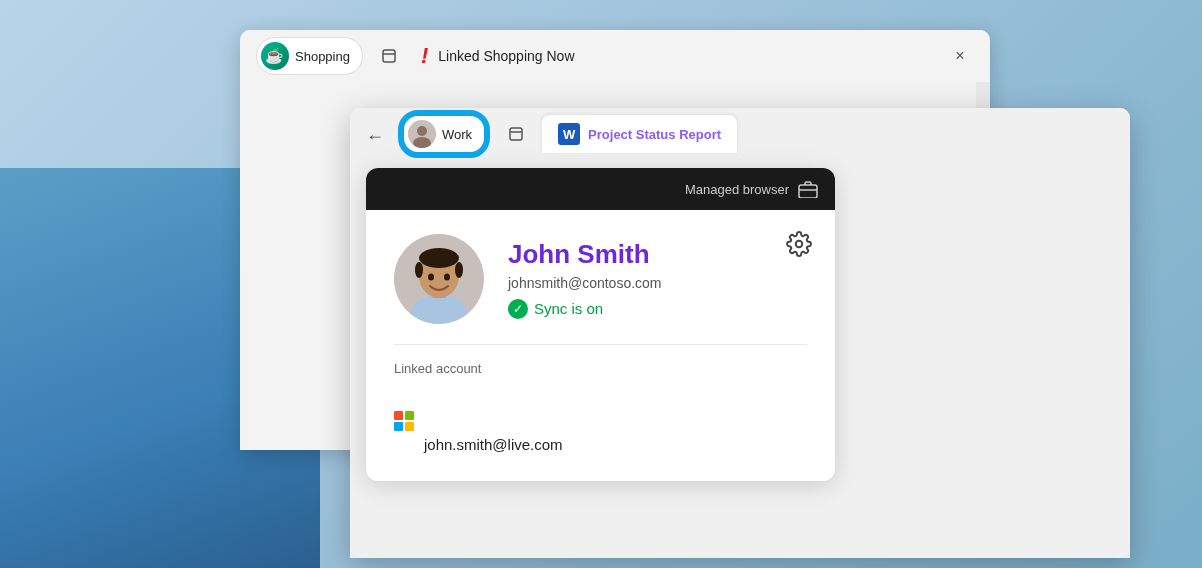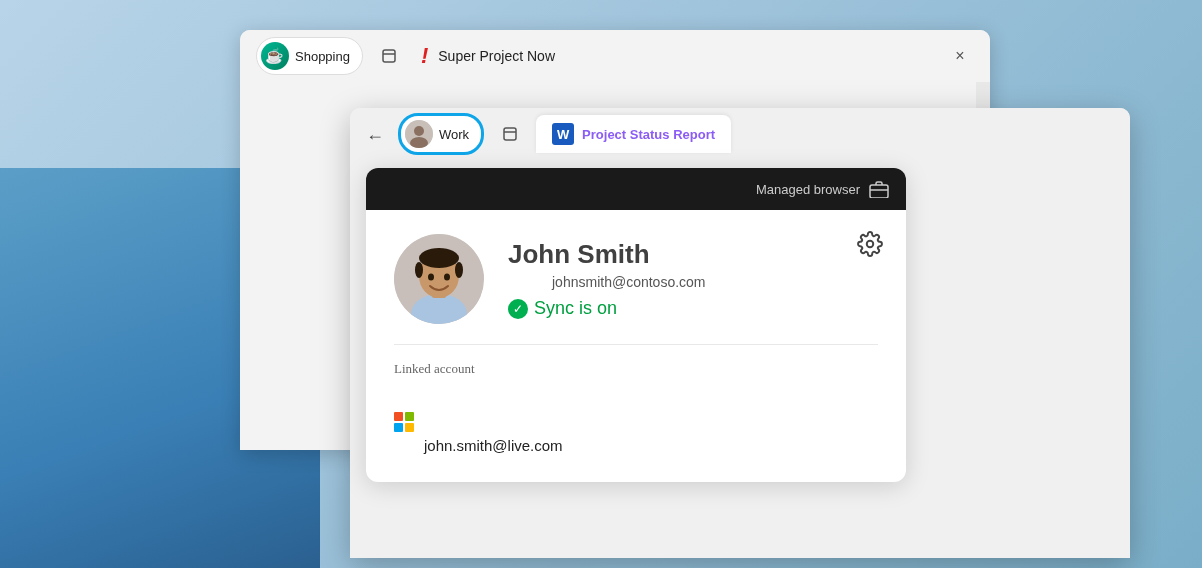--- a/index.html
+++ b/index.html
@@ -147,21 +147,21 @@
       color: #444;
       cursor: pointer;
       margin-right: 4px;
     }
 
     .profile-pill-work {
       display: flex;
       align-items: center;
       gap: 6px;
       background: white;
-      border: 3px solid #0ea5e9;
+      border: 6px solid #0ea5e9;
       border-radius: 20px;
       padding: 4px 12px 4px 4px;
       cursor: pointer;
     }
 
     .profile-icon-work {
       width: 28px;
       height: 28px;
       border-radius: 50%;
       overflow: hidden;
@@ -201,21 +201,21 @@
       font-size: 13px;
       font-weight: 600;
       color: #8b5cf6;
     }
 
     
     .profile-card {
       position: absolute;
       top: 60px;
       left: 16px;
-      width: 540px;
+      width: 469px;
       background: white;
       border-radius: 12px;
       overflow: hidden;
       box-shadow: 0 4px 24px rgba(0,0,0,0.15);
       z-index: 10;
     }
 
     .profile-card-header {
       background: #1a1a1a;
       padding: 10px 16px;
@@ -286,28 +286,27 @@
 
     .user-details {
       display: flex;
       flex-direction: column;
       gap: 4px;
     }
 
     .user-name {
       font-size: 26px;
       font-weight: 600;
-      color: #404040;
+      color: #6d28d9;
       line-height: 1.2;
     }
 
     .user-email {
       font-size: 14px;
       color: #555;
-      margin-left: 44px;
     }
 
     .sync-status {
       display: flex;
       align-items: center;
       gap: 6px;
       margin-top: 4px;
     }
 
     .sync-check {
@@ -316,36 +315,35 @@
       border-radius: 50%;
       background: #00b050;
       display: flex;
       align-items: center;
       justify-content: center;
       color: white;
       font-size: 12px;
     }
 
     .sync-text {
-      font-size: 18px;
+      font-size: 15px;
       color: #00a040;
       font-weight: 500;
     }
 
     .divider {
       height: 1px;
       background: #e8e8e8;
       margin: 4px 0 16px;
     }
 
     .linked-account-label {
       font-size: 13px;
       color: #666;
       margin-bottom: 12px;
-      font-family: Liberation Serif, serif;
     }
 
     .linked-account-row {
       display: flex;
       align-items: center;
       gap: 10px;
     }
 
     .ms-logo {
       width: 20px;
@@ -394,21 +392,21 @@
 
     <div class="tab-icon-btn">
       <svg viewBox="0 0 18 18" fill="none" stroke="currentColor" stroke-width="1.5">
         <rect x="3" y="3" width="12" height="12" rx="2"></rect>
         <line x1="3" y1="7" x2="15" y2="7"></line>
       </svg>
     </div>
 
     <span class="alert-icon">!</span>
 
-    <span class="tab-title-back">Super Project Now</span>
+    <span class="tab-title-back">Linked Shopping Now</span>
 
     <div class="close-btn">×</div>
   </div>
 
   <div class="scrollbar-area"></div>
 </div>
 
 <div class="browser-front">
   <div class="browser-front-titlebar">
 

